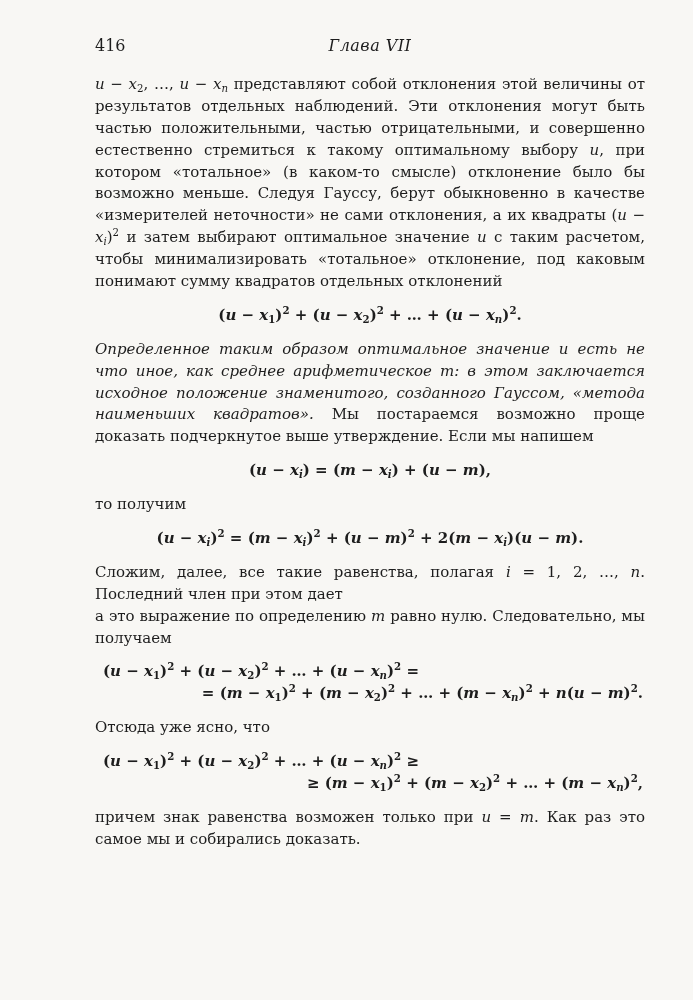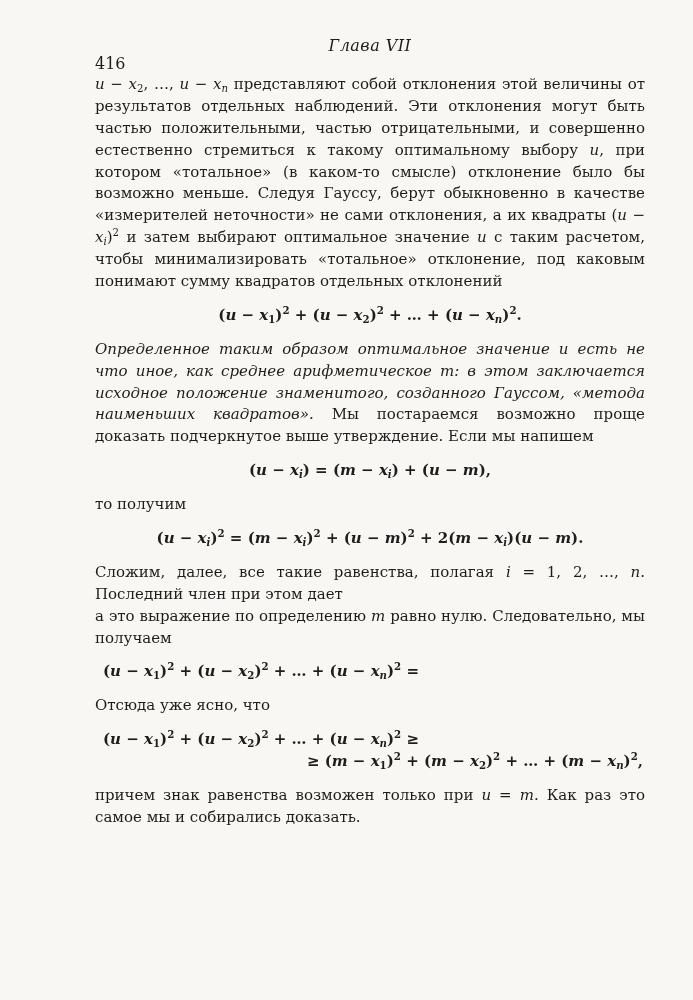--- a/index.html
+++ b/index.html
@@ -24,21 +24,20 @@
   .page-header {
     position: relative;
     height: 24px;
     margin-bottom: 16px;
     font-size: 16px;
   }
   .page-number {
     position: absolute;
     left: 0;
     top: 0;
-    margin-top: 18px;
   }
   .chapter-title {
     display: block;
     text-align: center;
     font-style: italic;
     letter-spacing: 0.03em;
   }
   .para {
     margin: 0;
     text-align: justify;
@@ -86,20 +85,21 @@
 
     <div class="formula">(<i>u</i> − <i>x<sub>i</sub></i>)<sup>2</sup> = (<i>m</i> − <i>x<sub>i</sub></i>)<sup>2</sup> + (<i>u</i> − <i>m</i>)<sup>2</sup> + 2(<i>m</i> − <i>x<sub>i</sub></i>)(<i>u</i> − <i>m</i>).</div>
 
     <p class="para">Сложим, далее, все такие равенства, полагая <i>i</i> = 1, 2, …, <i>n</i>. Последний член при этом дает</p>
 
 
     <p class="para">а это выражение по определению <i>m</i> равно нулю. Следовательно, мы получаем</p>
 
     <div class="formula multiline">
       <span class="formula-line line-left">(<i>u</i> − <i>x</i><sub>1</sub>)<sup>2</sup> + (<i>u</i> − <i>x</i><sub>2</sub>)<sup>2</sup> + … + (<i>u</i> − <i>x<sub>n</sub></i>)<sup>2</sup> =</span>
+      <span class="formula-line line-right">= (<i>m</i> − <i>x</i><sub>1</sub>)<sup>2</sup> + (<i>m</i> − <i>x</i><sub>2</sub>)<sup>2</sup> + … + (<i>m</i> − <i>x<sub>n</sub></i>)<sup>2</sup> + <i>n</i>(<i>u</i> − <i>m</i>)<sup>2</sup>.</span>
     </div>
 
     <p class="para">Отсюда уже ясно, что</p>
 
     <div class="formula multiline">
       <span class="formula-line line-left">(<i>u</i> − <i>x</i><sub>1</sub>)<sup>2</sup> + (<i>u</i> − <i>x</i><sub>2</sub>)<sup>2</sup> + … + (<i>u</i> − <i>x<sub>n</sub></i>)<sup>2</sup> ≥</span>
       <span class="formula-line line-right">≥ (<i>m</i> − <i>x</i><sub>1</sub>)<sup>2</sup> + (<i>m</i> − <i>x</i><sub>2</sub>)<sup>2</sup> + … + (<i>m</i> − <i>x<sub>n</sub></i>)<sup>2</sup>,</span>
     </div>
 
     <p class="para">причем знак равенства возможен только при <i>u</i> = <i>m</i>. Как раз это самое мы и собирались доказать.</p>

